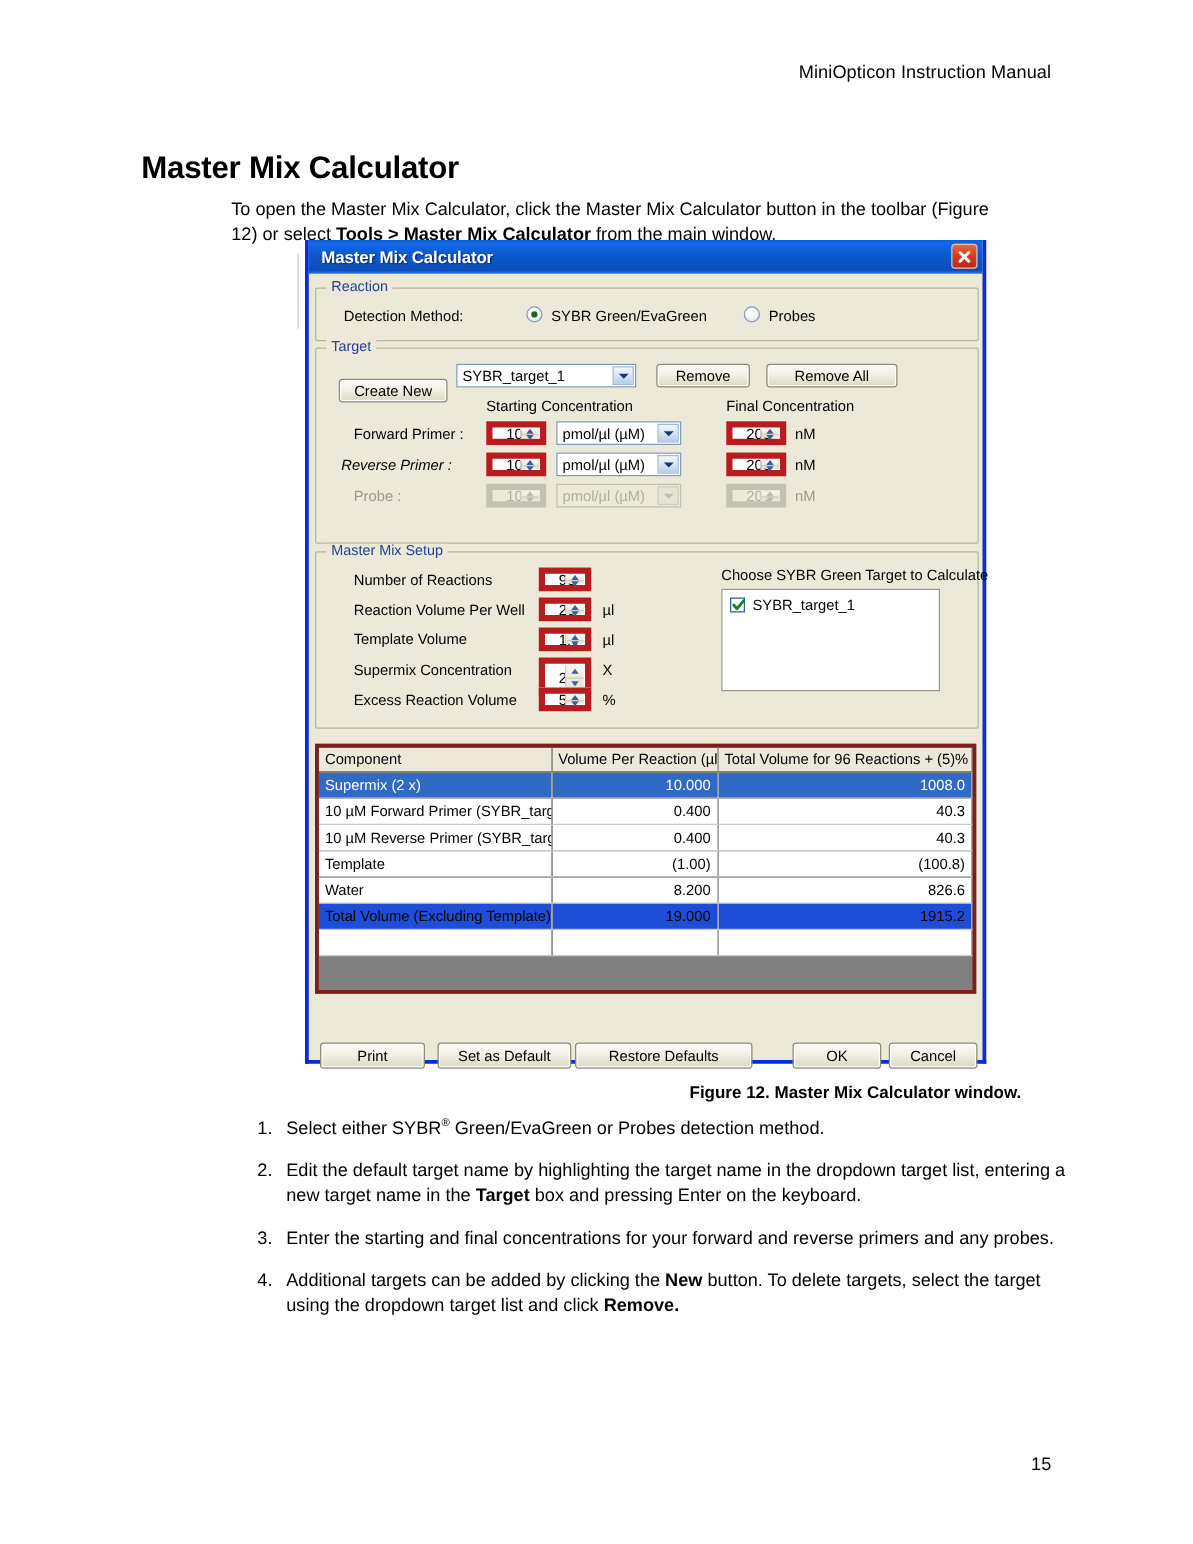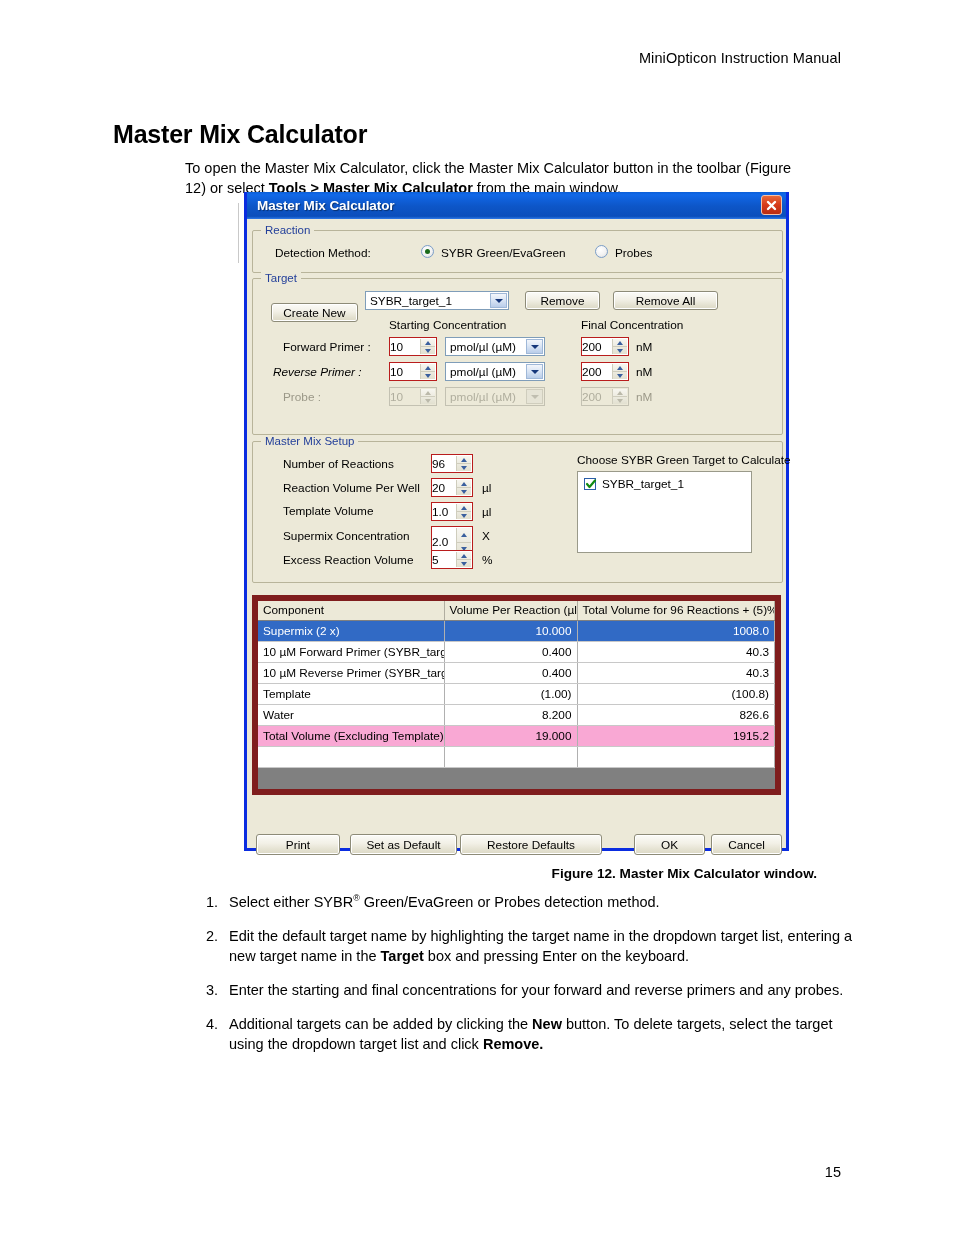--- a/index.html
+++ b/index.html
@@ -188,26 +188,26 @@
     align-items: center;
     justify-content: center;
     color: #000;
     box-shadow: inset 0 0 0 1px #ffffff;
   }
 
   
   .tbox {
     position: absolute;
     background: #fff;
-    border: 1px solid #b91c1c;
+    border: 5px solid #b91c1c;
     box-sizing: border-box;
     font-size: 11.8px;
     display: flex;
     align-items: center;
-    padding-left: 0;
+    padding-left: 11px;
     color: #000;
   }
   .tbox.dim { color: #b0ae9e; border-color: #c3c1b2; background: #ece9d8; }
 
   
   .spin {
     position: absolute;
     width: 14px;
     top: 1px; bottom: 1px;
     right: 1px;
@@ -286,21 +286,21 @@
   }
   .checkbox svg { position: absolute; left: 0; top: -1px; }
 
   
   #comp-table {
     position: absolute;
     left: 5px;
     top: 376px;
     width: 529px;
     height: 200px;
-    border: 6px solid #7f1d1d;
+    border: 3px solid #7f1d1d;
     background: #808080;
     box-sizing: border-box;
     overflow: hidden;
   }
   table.grid {
     border-collapse: collapse;
     width: 100%;
     table-layout: fixed;
     font-size: 11.8px;
   }
@@ -321,21 +321,21 @@
     padding: 2px 5px 2px 5px;
     height: 21px;
     border-right: 1px solid #b0b0b0;
     border-bottom: 1px solid #c8c8c8;
     box-sizing: border-box;
     white-space: nowrap;
     overflow: hidden;
   }
   table.grid td.num { text-align: right; }
   tr.selected td { background: #316ac5; color: #fff; }
-  tr.total td    { background: #f9a8d4; color: #000; }
+  tr.total td    { background: #1d4ed8; color: #000; }
   .col-a { width: 186px; }
   .col-b { width: 133px; }
   .col-c { width: auto; }
 
   
   .footer-btn {
     position: absolute;
     height: 21px;
     top: 615px;
   }

